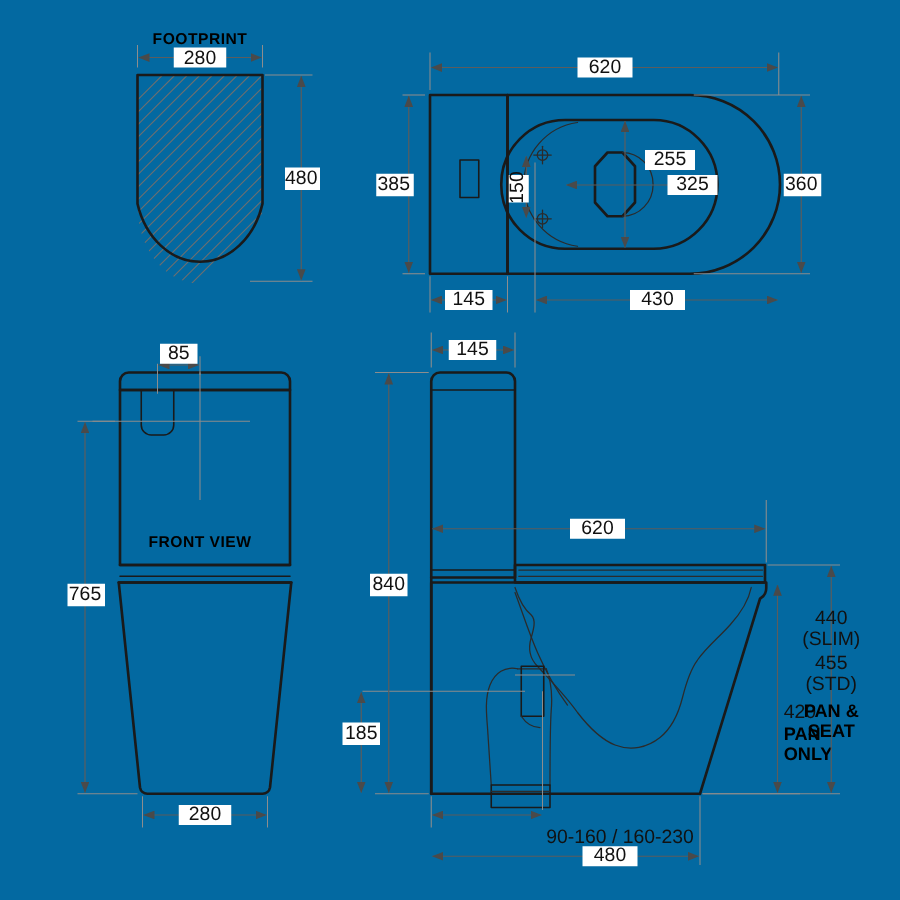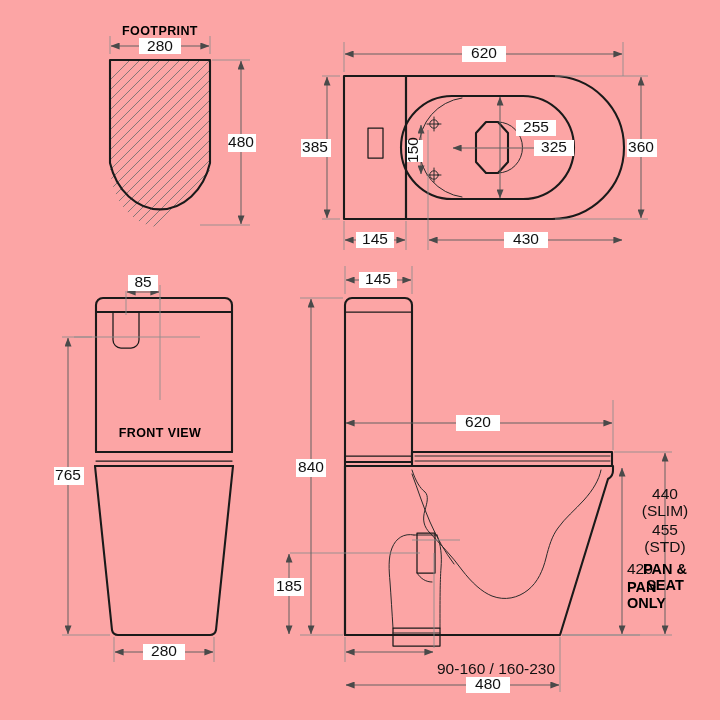--- a/index.html
+++ b/index.html
@@ -4,21 +4,21 @@
 <style>
   html, body {
     margin: 0;
     padding: 0;
     background: #ffffff;
   }
   #sheet {
     position: relative;
     width: 720px;
     height: 720px;
-    background: #fca5a5;
+    background: #0369a1;
     font-family: "Liberation Sans", sans-serif;
     overflow: hidden;
   }
   svg { display: block; }
   .obj      { fill: none; stroke: #1a1a1a; stroke-width: 2.1; stroke-linejoin: round; stroke-linecap: round; }
   .obj-thin { fill: none; stroke: #1a1a1a; stroke-width: 1.25; stroke-linejoin: round; stroke-linecap: round; }
   .obj-hair { fill: none; stroke: #2b2b2b; stroke-width: 1.0; stroke-linejoin: round; stroke-linecap: round; }
   .ext      { fill: none; stroke: #8d8d8d; stroke-width: 0.85; }
   .dim      { fill: none; stroke: #5d5d5d; stroke-width: 0.95; }
   .hatch    { fill: none; stroke: #6f6f6f; stroke-width: 0.85; }

